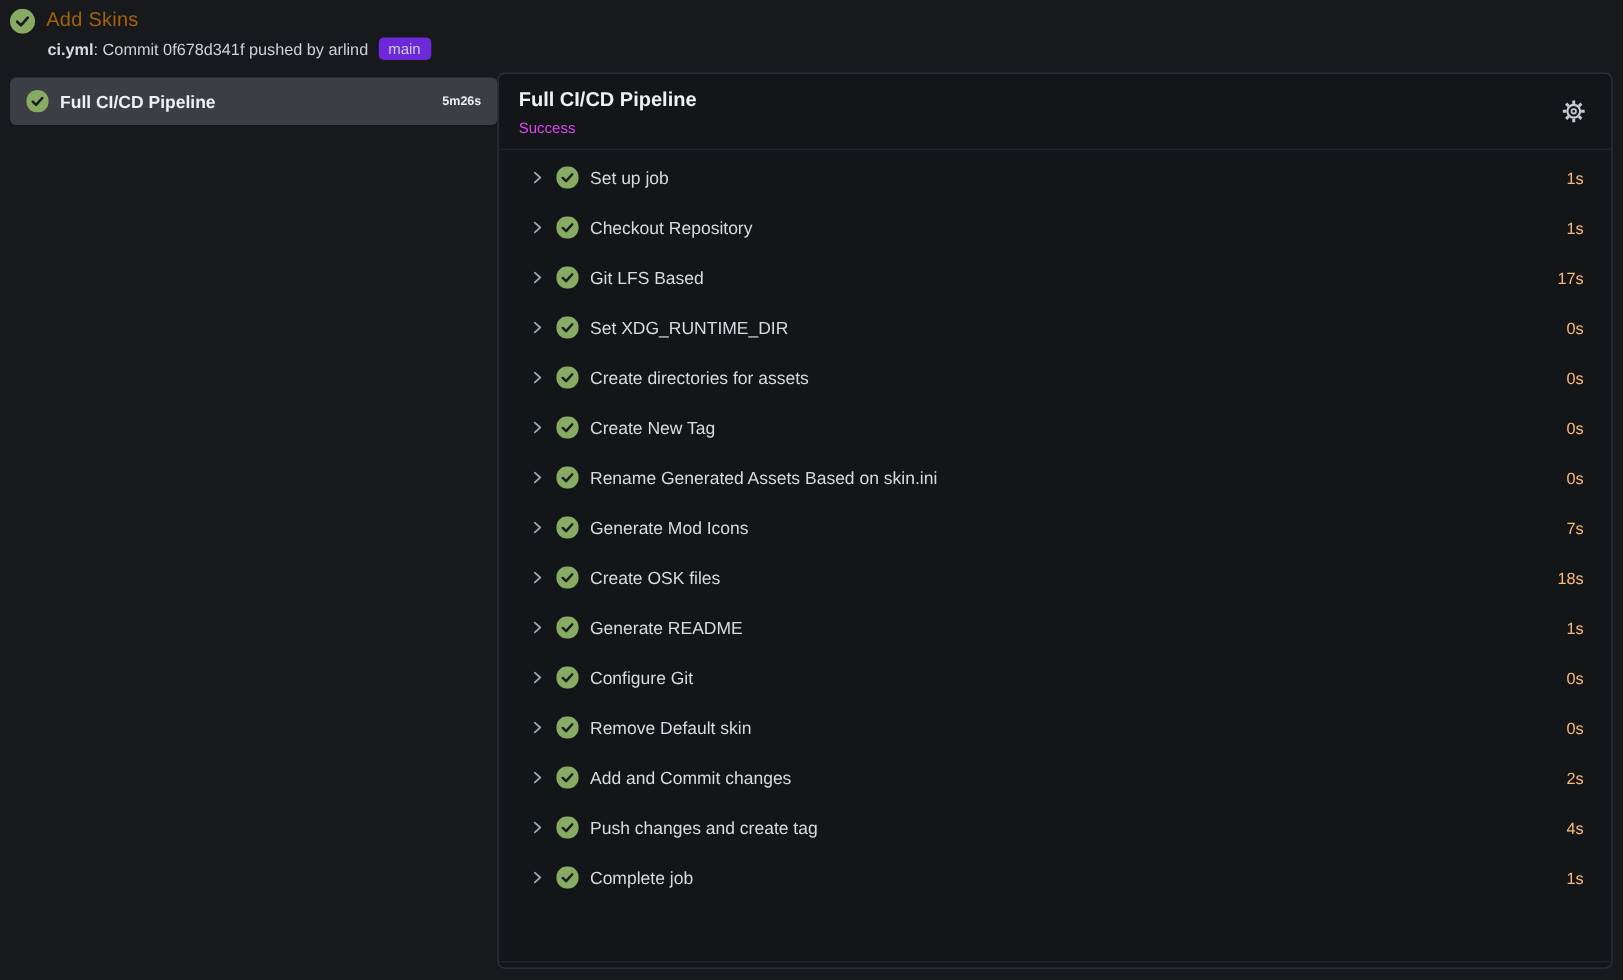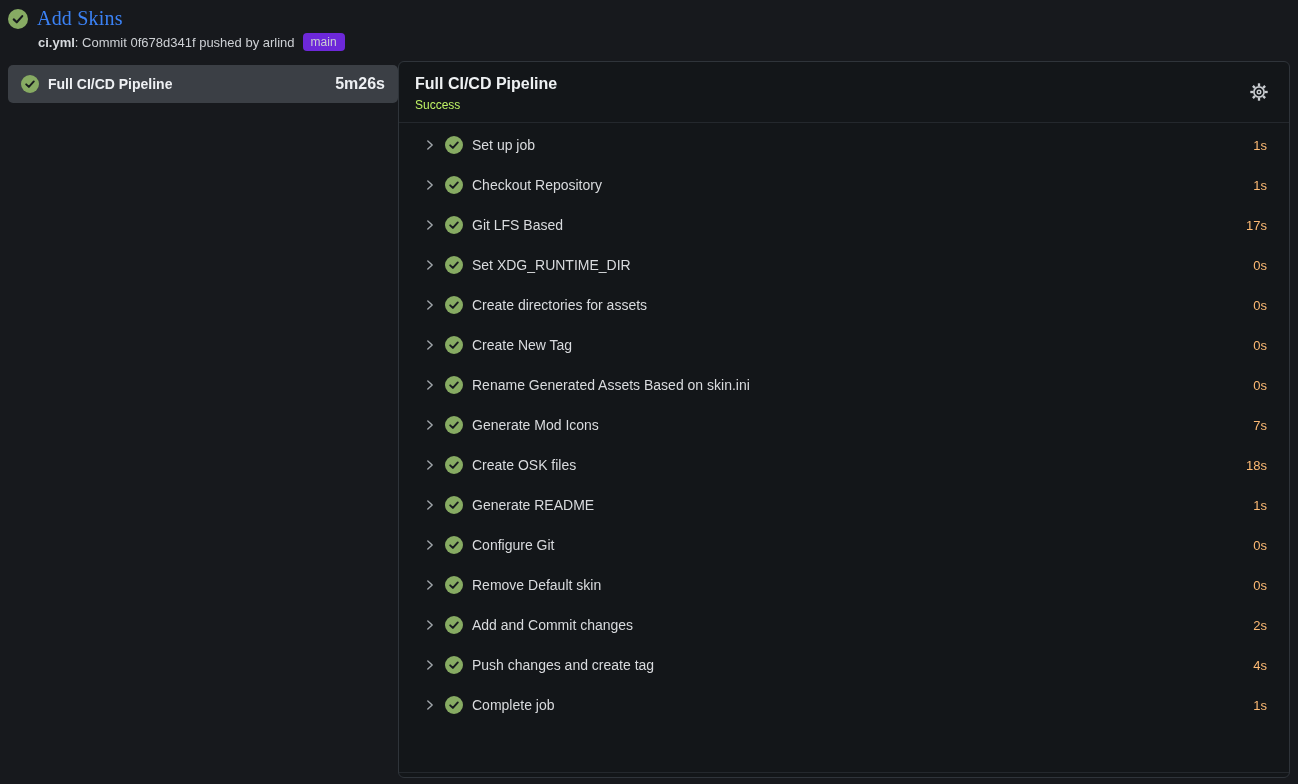--- a/index.html
+++ b/index.html
@@ -5,42 +5,42 @@
   html,body{margin:0;padding:0;}
   body{
     width:1298px;height:784px;overflow:hidden;
     background:#17191d;
     font-family:"Liberation Sans", sans-serif;
     -webkit-font-smoothing:antialiased;
   }
   
   .page-header{padding:7px 16px 0 8px;}
   .title-row{display:flex;align-items:center;gap:9px;}
-  .run-title{font-size:20px;font-weight:500;color:#3b82f6;letter-spacing:.2px;font-family:Liberation Serif, serif;}
+  .run-title{font-size:16px;font-weight:500;color:#a16207;letter-spacing:.2px;}
   .subtitle-row{margin:3px 0 0 30px;display:flex;align-items:center;gap:8px;
     font-size:13px;color:#ced1d5;}
   .wf-file{font-weight:700;color:#d7dade;}
   .branch-badge{background:#6d28d9;color:#c9cdd1;font-size:12px;line-height:16px;
     padding:1px 8px;border-radius:4px;cursor:pointer;}
   
   .content{display:flex;align-items:flex-start;padding:0 8px;margin-top:10px;}
   
   .left-col{width:390px;min-width:390px;}
   .job-card{margin-top:4px;height:38px;background:#3b3f45;border-radius:5px;
     display:flex;align-items:center;gap:9px;padding:0 13px;box-sizing:border-box;
     cursor:pointer;}
   .job-name{font-size:14px;font-weight:700;color:#eef0f3;}
-  .job-duration{margin-left:auto;font-size:16px;font-weight:700;color:#eef0f3;}
+  .job-duration{margin-left:auto;font-size:10px;font-weight:700;color:#eef0f3;}
   
   .panel{flex:1;background:#131619;border:1px solid #2f343a;border-radius:6px;
     height:717px;box-sizing:border-box;display:flex;flex-direction:column;}
   .panel-header{display:flex;align-items:center;padding:12px 16px 10px;
     border-bottom:1px solid #24282d;}
   .panel-title{font-size:16px;font-weight:600;color:#eef1f3;line-height:20px;}
-  .panel-status{font-size:12px;color:#bef264;margin-top:4px;}
+  .panel-status{font-size:12px;color:#d946ef;margin-top:4px;}
   .gear-btn{margin-left:auto;background:none;border:none;padding:4px;cursor:pointer;
     display:flex;align-items:center;}
   
   .steps-list{flex:1;padding-top:2px;overflow:hidden;}
   .step-row{height:40px;display:flex;align-items:center;gap:8px;
     padding:0 22px 0 24px;cursor:pointer;}
   .chevron{display:flex;align-items:center;width:14px;}
   .check-icon{display:flex;align-items:center;}
   .step-label{font-size:14px;color:#d9dbde;margin-left:1px;}
   .step-duration{margin-left:auto;font-size:13px;color:#fdba74;}

